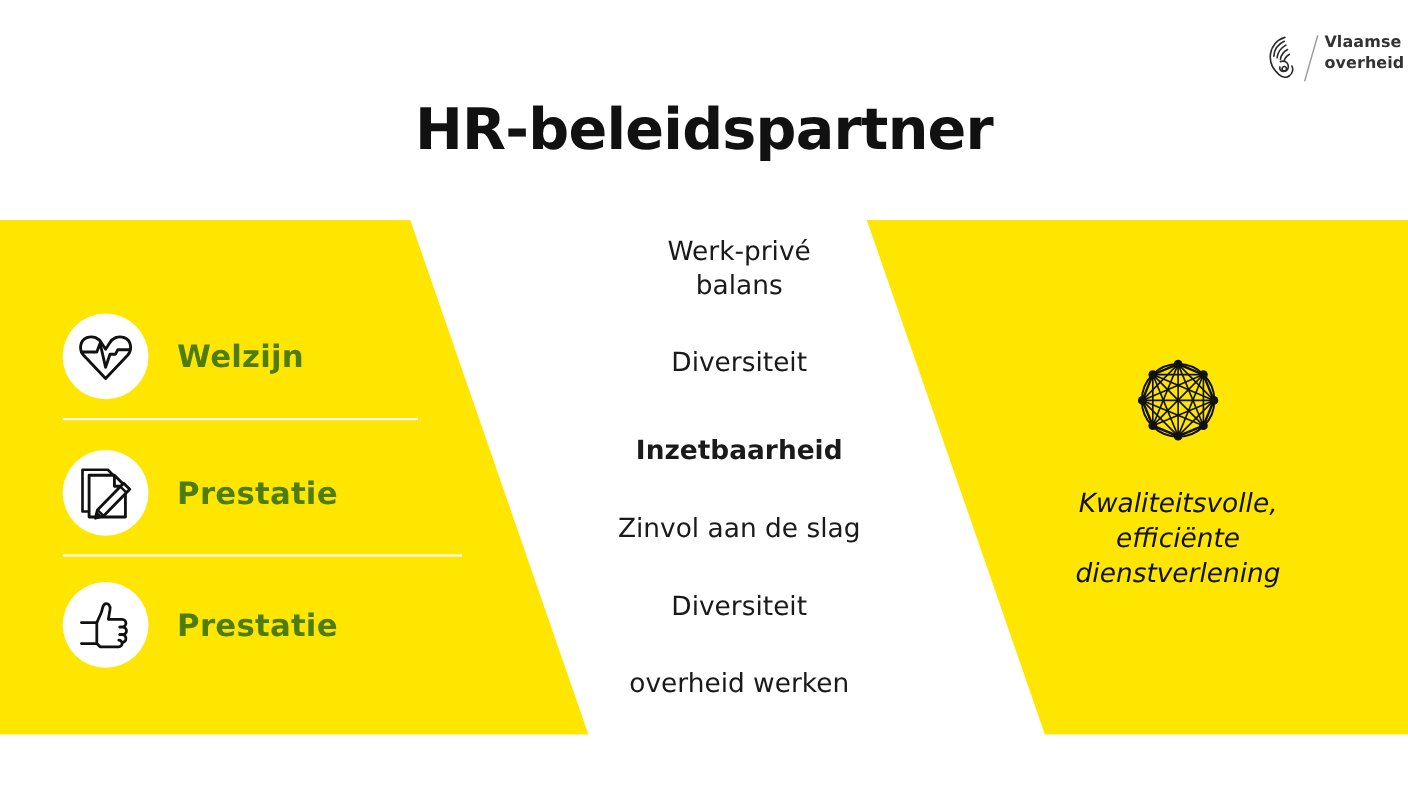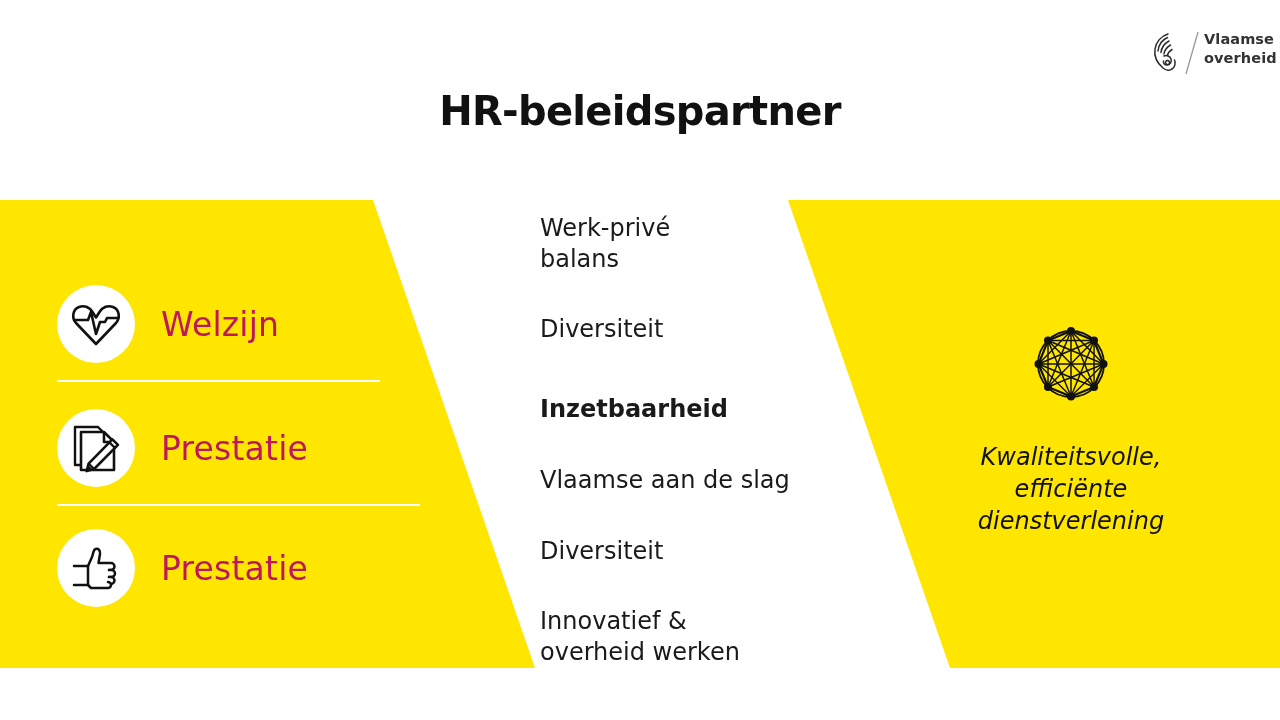--- a/index.html
+++ b/index.html
@@ -46,21 +46,21 @@
     white-space: nowrap;
   }
 
   
   #page-title {
     position: absolute;
     top: 88px;
     left: 0;
     width: 1280px;
     text-align: center;
-    font-size: 40px;
+    font-size: 52px;
     font-weight: 800;
     letter-spacing: -0.7px;
     color: #111111;
     font-family: "DejaVu Sans", "Liberation Sans", sans-serif;
   }
 
   
   .panel {
     position: absolute;
     top: 200px;
@@ -105,23 +105,23 @@
     border-radius: 50%;
     background: #ffffff;
     display: flex;
     align-items: center;
     justify-content: center;
     flex: none;
   }
   .pillar-icon svg { display: block; }
 
   .pillar-label {
-    font-size: 33px;
-    font-weight: 400;
-    color: #be185d;
+    font-size: 28px;
+    font-weight: 700;
+    color: #4d7c0f;
     letter-spacing: .2px;
     white-space: nowrap;
   }
 
   .divider {
     position: absolute;
     height: 1.5px;
     background: #ffffff;
   }
   .divider.d0 { top: 180px; left: 57px; width: 323px; }
@@ -133,20 +133,21 @@
     top: 200px;
     left: 540px;
     width: 264px;
     height: 500px;
     display: flex;
     flex-direction: column;
     align-items: center;
   }
   .theme-item {
     width: 264px;
+    text-align: center;
     font-size: 24px;
     line-height: 1.3;
     color: #1a1a1a;
     font-weight: 400;
   }
   .theme-item.t0 { margin-top: 13px; }
   .theme-item.t1 { margin-top: 39px; }
   .theme-item.t2 { margin-top: 48px; font-weight: bold; }
   .theme-item.t3 { margin-top: 40px; }
   .theme-item.t4 { margin-top: 40px; }
@@ -269,29 +270,28 @@
 
   <div class="theme-item t1">
     <div>Diversiteit</div>
   </div>
 
   <div class="theme-item t2">
     <div>Inzetbaarheid</div>
   </div>
 
   <div class="theme-item t3">
-    <div>Vlaamse aan de slag</div>
+    <div>Zinvol aan de slag</div>
   </div>
 
   <div class="theme-item t4">
     <div>Diversiteit</div>
   </div>
 
   <div class="theme-item t5">
-    <div>Innovatief &amp;</div>
     <div>overheid werken</div>
   </div>
 </div>
 
 <div id="outcome-block">
   <span id="network-icon">
     <svg viewBox="0 0 78 78" width="78" height="78" aria-hidden="true">
       <g stroke="#111111" stroke-width="1.5" fill="none">
 
         <polygon points="39,6 62,15.5 71.5,39 62,62 39,71.5 16,62 6.5,39 16,15.5" stroke-width="2.2"></polygon>

